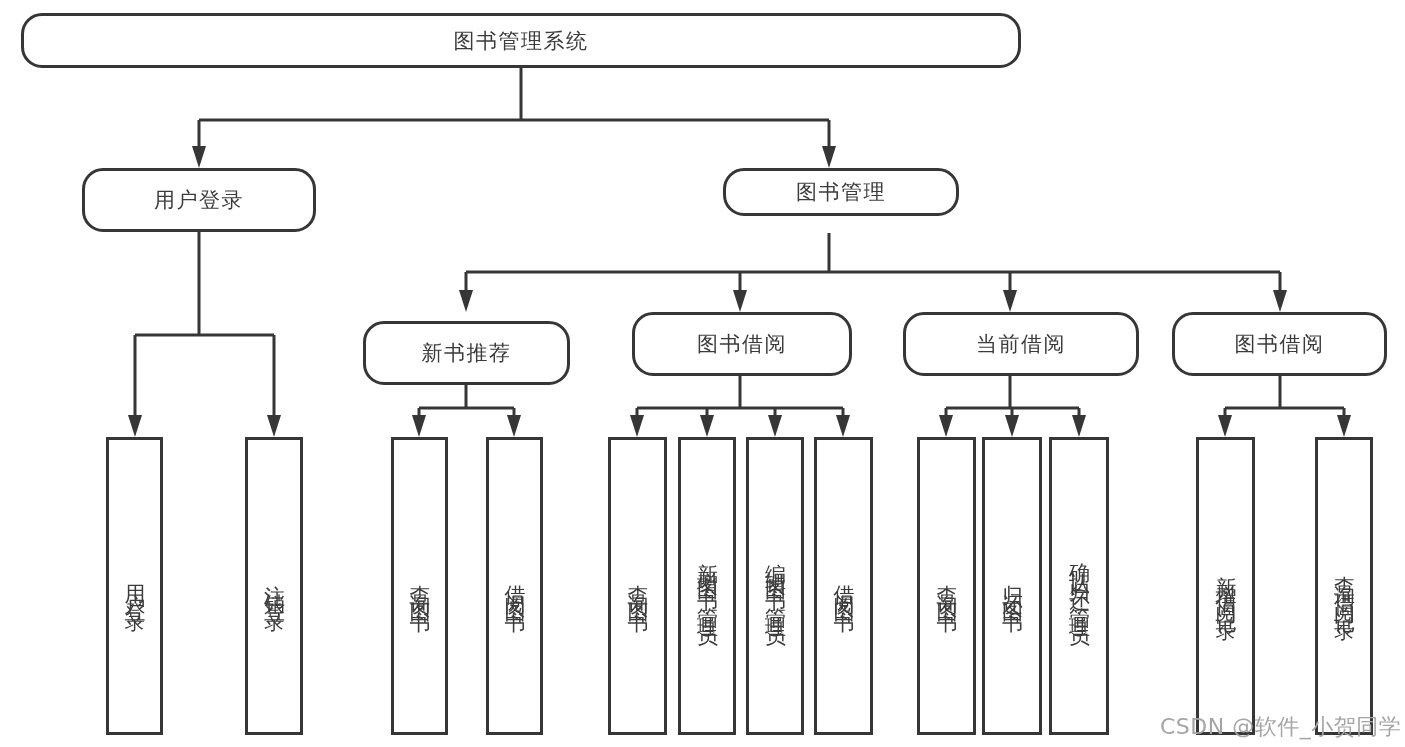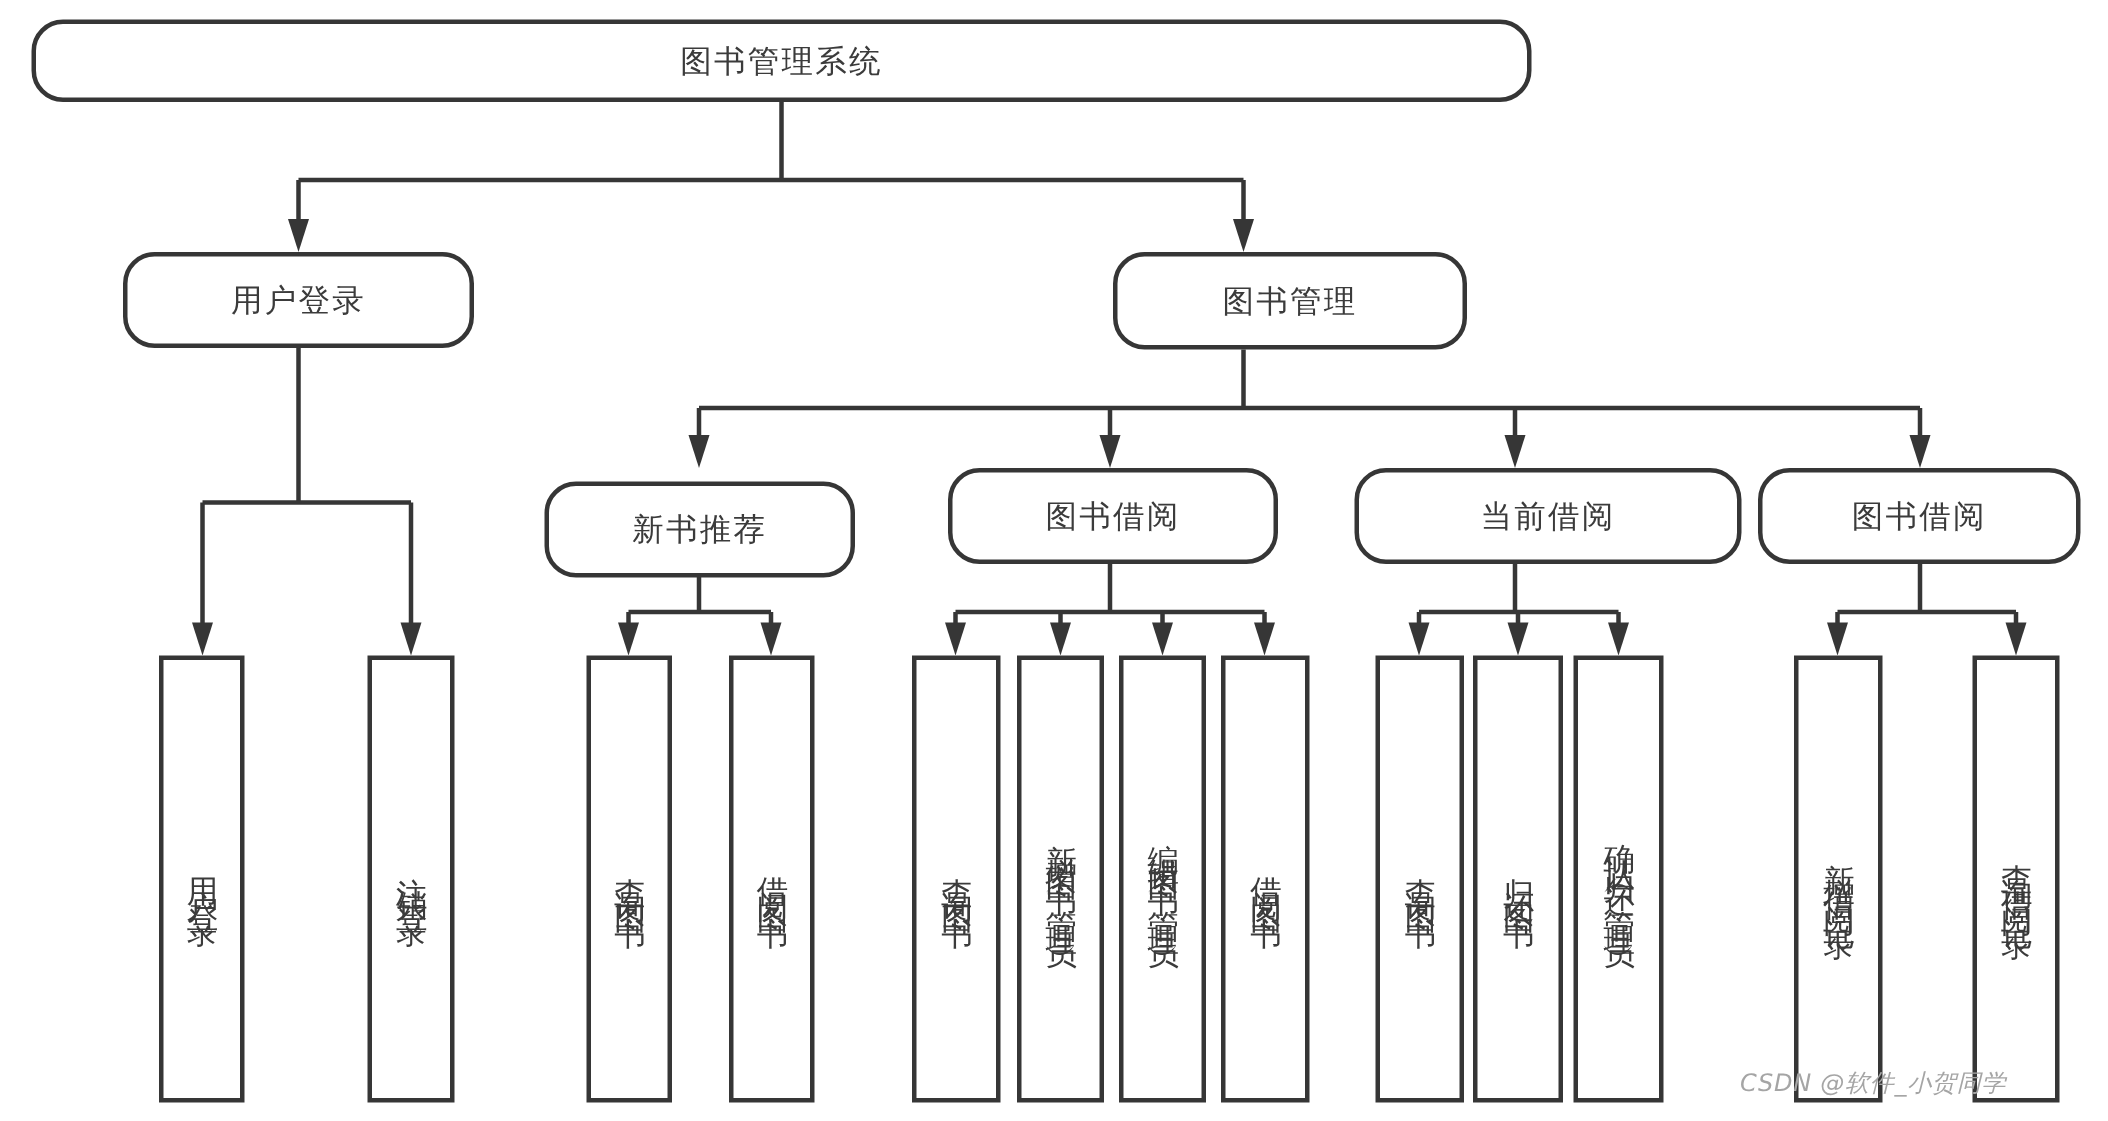--- a/index.html
+++ b/index.html
@@ -16,21 +16,21 @@
     color:#3b3b3b; z-index:2;
   }
   .hnode { font-size:21px; letter-spacing:1.5px;border-radius:21px; }
   .vnode .vlabel {
     writing-mode:vertical-rl; text-orientation:mixed;
     font-size:21px; letter-spacing:9px; line-height:1.1;
     color:#3b3b3b; white-space:nowrap;
   }
   .watermark {
     position:absolute; left:1160px; top:712px; z-index:3;
-    font-size:16px; color:#a5a5a5; letter-spacing:0.5px; white-space:nowrap;font-style:italic;
+    font-size:22px; color:#a5a5a5; letter-spacing:0.5px; white-space:nowrap;
   }
 </style>
 </head>
 <body>
 
 <div class="stage">
 
   <svg class="wires" width="1405" height="747" viewBox="0 0 1405 747">
 
     <g stroke="#363636" stroke-width="3" fill="none">
@@ -77,25 +77,25 @@
     <g stroke="#363636" stroke-width="3" fill="none">
       <path d="M1280 376 V408 M1225 408 H1344 M1225 408 V417 M1344 408 V417"></path>
       <polygon points="1218,415 1232,415 1225,437" fill="#363636" stroke="none"></polygon>
       <polygon points="1337,415 1351,415 1344,437" fill="#363636" stroke="none"></polygon>
     </g>
   </svg>
 
   <div class="node hnode" style="left:21px;top:13px;width:1000px;height:55px">图书管理系统</div>
 
   <div class="node hnode" style="left:82px;top:168px;width:234px;height:64px">用户登录</div>
-  <div class="node hnode" style="left:742px;top:168px;width:236px;height:65px">图书管理</div>
+  <div class="node hnode" style="left:723px;top:168px;width:236px;height:48px">图书管理</div>
 
   <div class="node hnode" style="left:363px;top:321px;width:207px;height:64px">新书推荐</div>
   <div class="node hnode" style="left:632px;top:312px;width:220px;height:64px">图书借阅</div>
-  <div class="node hnode" style="left:903px;top:312px;width:258px;height:64px">当前借阅</div>
+  <div class="node hnode" style="left:903px;top:312px;width:236px;height:64px">当前借阅</div>
   <div class="node hnode" style="left:1172px;top:312px;width:215px;height:64px">图书借阅</div>
 
   <div class="node vnode" style="left:106px;top:437px;width:57px;height:298px">
     <span class="vlabel">用户登录</span>
   </div>
   <div class="node vnode" style="left:245px;top:437px;width:58px;height:298px">
     <span class="vlabel">注销登录</span>
   </div>
 
   <div class="node vnode" style="left:391px;top:437px;width:57px;height:298px">

